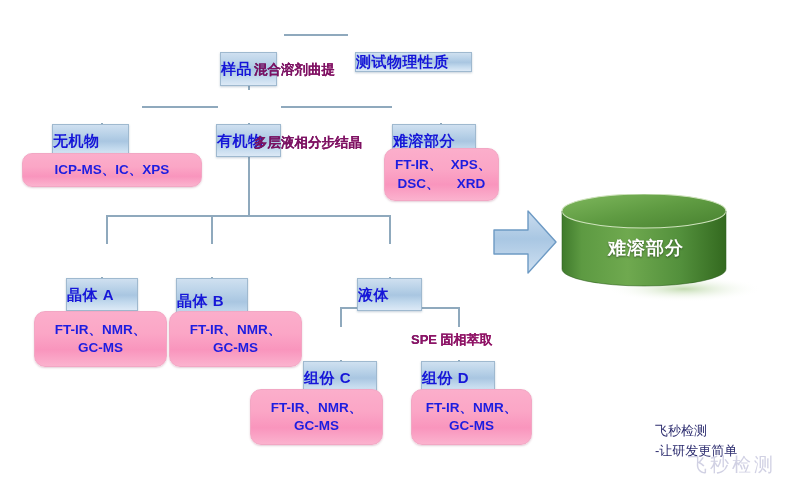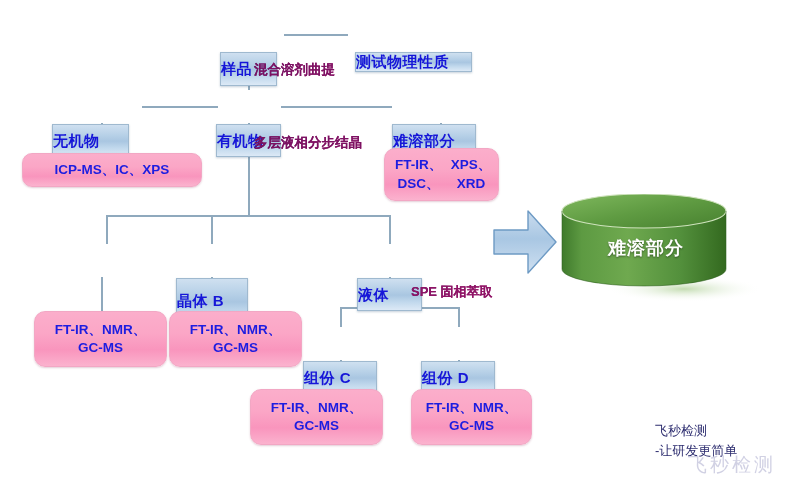--- a/index.html
+++ b/index.html
@@ -78,21 +78,21 @@
     position: absolute;
     font-size: 13.5px;
     font-weight: bold;
     color: #7a1060;
     white-space: nowrap;
     background: linear-gradient(to right, #4a1060 0%, #8e1466 55%, #a2186e 100%);
     -webkit-background-clip: text;
     background-clip: text;
     color: #7c1263;
   }
-  .elabel.spe { color: #8e1466; font-size: 13px; }
+  .elabel.spe { color: #8e1466; font-size: 13px; margin-top: 48px; }
 
   
   .arrow { position: absolute; }
 
   
   .db {
     position: absolute;
   }
   .db-label {
     position: absolute;
@@ -173,20 +173,23 @@
   </div>
 
   <div class="bbox" style="left:216px; top:90px; width:65px; height:33px;">
     <span>有机物</span>
   </div>
 
   <div class="bbox" style="left:392px; top:90px; width:84px; height:33px;">
     <span>难溶部分</span>
   </div>
 
+  <div class="bbox" style="left:66px; top:244px; width:72px; height:33px;">
+    <span>晶体 A</span>
+  </div>
 
   <div class="bbox" style="left:176px; top:244px; width:72px; height:46px;">
     <span>晶体 B</span>
   </div>
 
   <div class="bbox" style="left:357px; top:244px; width:65px; height:33px;">
     <span>液体</span>
   </div>
 
   <div class="bbox" style="left:303px; top:327px; width:74px; height:33px;">

